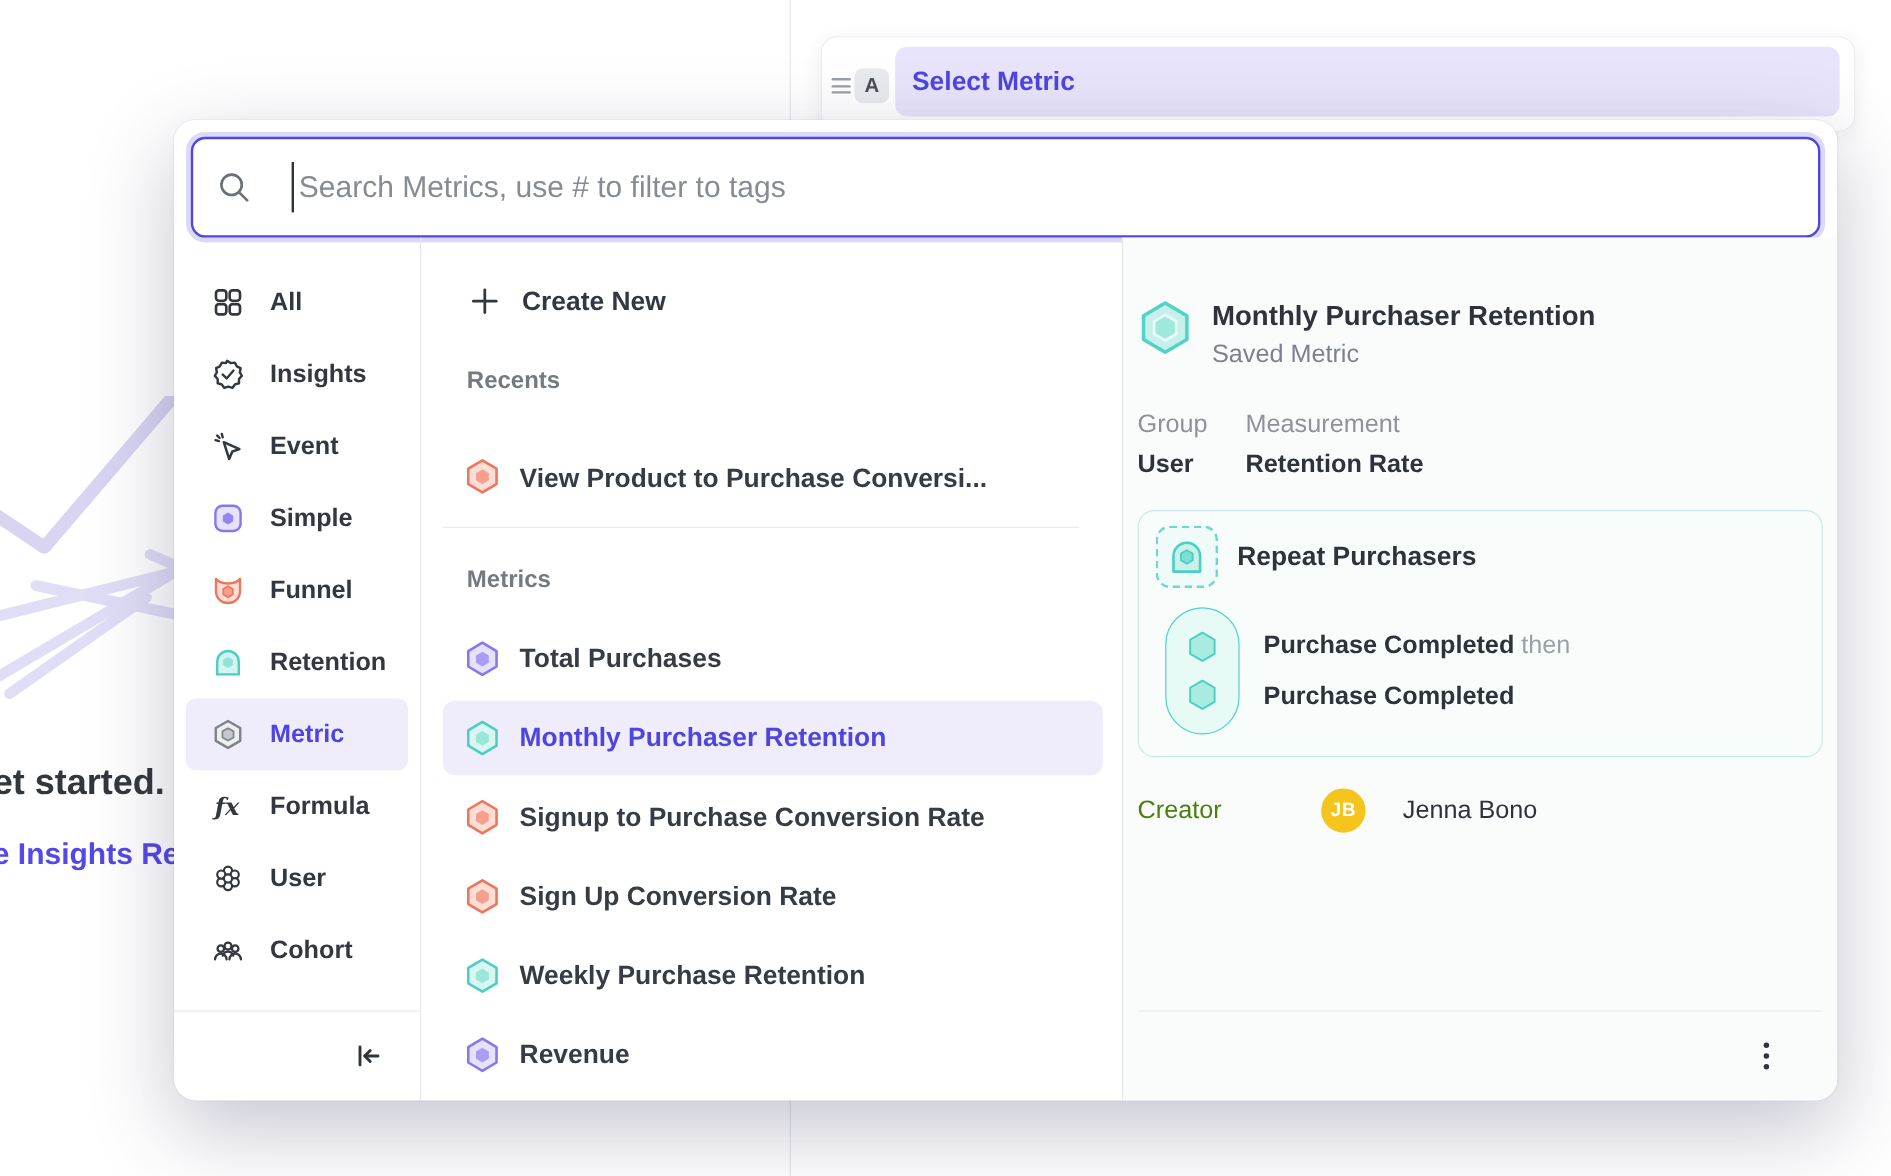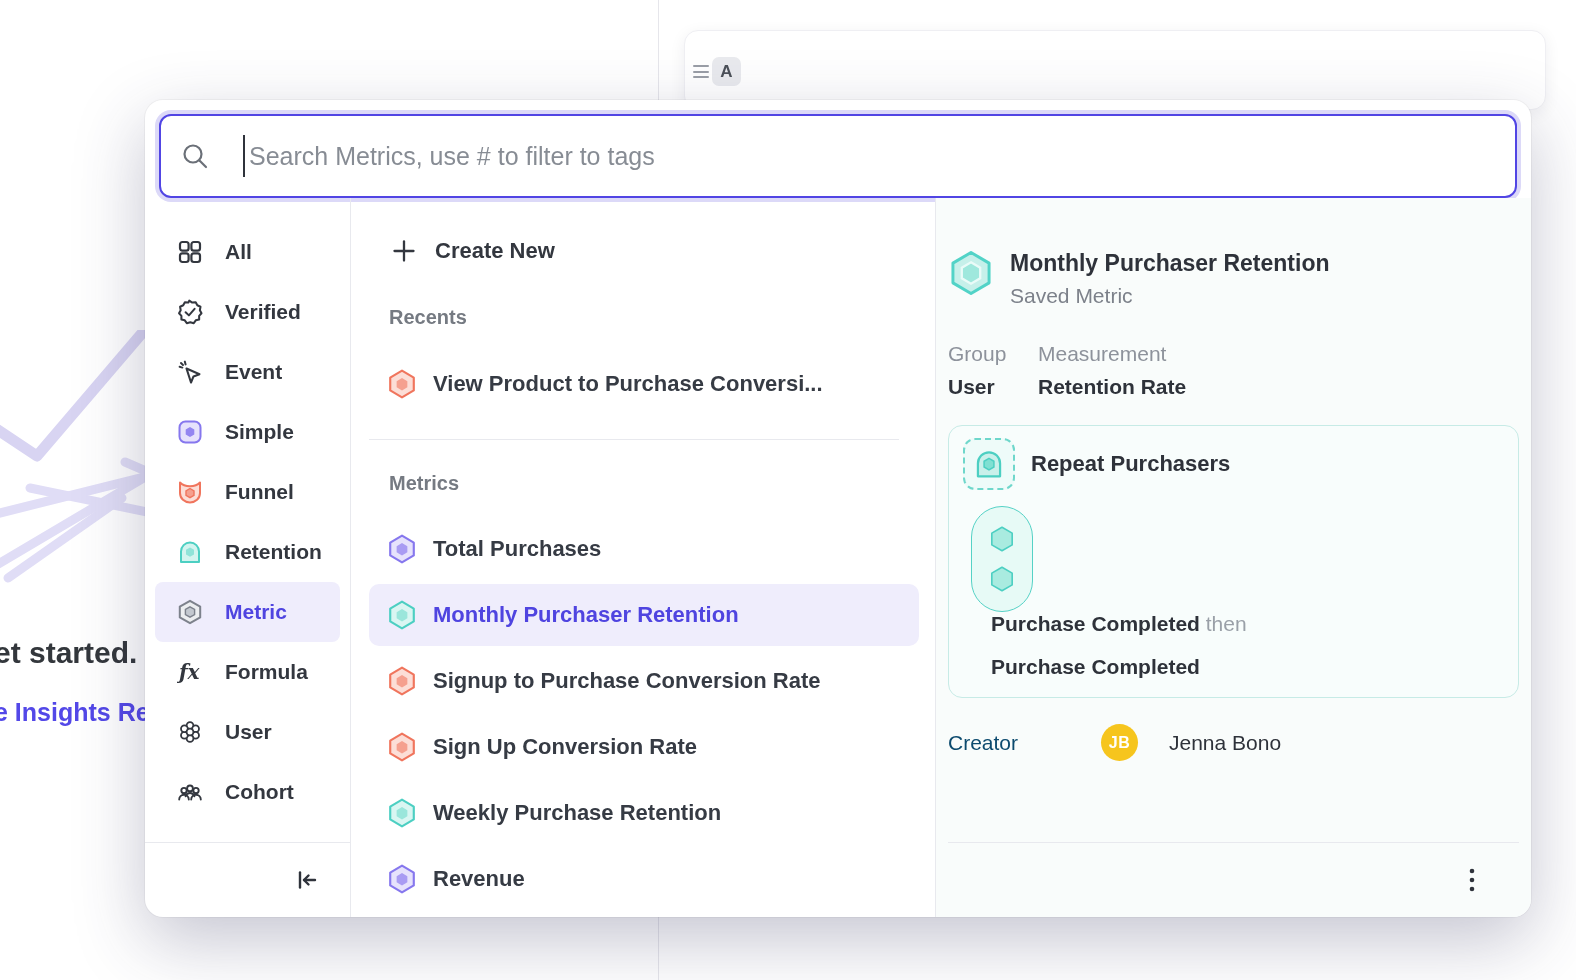--- a/index.html
+++ b/index.html
@@ -44,47 +44,47 @@
   .side-item svg { flex:0 0 auto; }
   .side-footer { height:75px; border-top:1px solid #e8e9ee; display:flex; align-items:center; justify-content:flex-end; padding-right:26px; }
   .icon-btn { background:none; border:none; cursor:pointer; display:flex; align-items:center; justify-content:center; padding:4px; }
 
   
   .listcol { width:584px; display:flex; flex-direction:column; padding:30px 16px 0 18px; }
   .create-row { height:46px; display:flex; align-items:center; gap:18px; padding-left:22px; font-size:22px; font-weight:600; cursor:pointer; border-radius:10px; }
   .section-label { margin:32px 0 0 20px; height:24px; font-size:20px; font-weight:600; color:#757a82; }
   .m-row { height:62px; display:flex; align-items:center; gap:16px; padding-left:18px; border-radius:10px;
     font-size:22px; font-weight:600; color:#363b44; cursor:pointer; }
-  .m-row.recent { height:56px; margin-top:26px; }
+  .m-row.recent { height:56px; margin-top:26px;align-items:flex-end; }
   .m-row.first { margin-top:22px; }
   .m-row + .m-row { margin-top:4px; }
   .m-row.selected { background:#efedfc; color:#4f44e0; }
   .list-divider { border:none; border-top:1px solid #e8e9ee; margin:27px 20px 0 0; }
 
   
   .details { flex:1; background:#f9fcfb; border-left:1px solid #e8e9ee; display:flex; flex-direction:column; padding:52px 12px 0 12px; }
   .d-header { display:flex; gap:16px; }
   .d-title { font-size:23px; font-weight:700; color:#2e323a; line-height:26px; }
   .d-subtitle { margin-top:8px; font-size:21px; color:#7c818a; }
   .d-meta { margin-top:34px; display:flex; }
   .d-meta .col1 { width:90px; }
   .meta-label { font-size:21px; color:#8d929b; }
   .meta-value { margin-top:9px; font-size:21px; font-weight:700; color:#2e323a; }
   .d-card { margin-top:26px; background:#f8fdfc; border:1.5px solid #c7ebe6; border-radius:14px; padding:12px 14px 18px 14px; }
   .d-card-head { display:flex; align-items:center; gap:16px; }
   .dash-icon { width:52px; height:52px; border:2px dashed #6fd7cb; border-radius:12px; display:flex; align-items:center; justify-content:center; background:#eefbf9; }
   .d-card-title { font-size:22px; font-weight:700; color:#2e323a; }
-  .steps-row { display:flex; margin-top:16px; margin-left:8px;flex-direction:column; }
+  .steps-row { display:flex; margin-top:16px; margin-left:8px; }
   .capsule { width:62px; height:106px; border:1.5px solid #55d2c6; border-radius:31px; background:#e7faf6;
     display:flex; flex-direction:column; align-items:center; justify-content:center; gap:10px; }
   .steps { margin-left:20px; display:flex; flex-direction:column; justify-content:center; gap:19px; }
   .step-line { font-size:21px; font-weight:600; color:#2e323a; }
   .then-word { color:#9aa0a8; font-weight:500; }
   .creator-row { margin-top:26px; display:flex; align-items:center; }
-  .creator-label { width:153px; font-size:21px; color:#0c4a6e; }
+  .creator-label { width:153px; font-size:21px; color:#4d7c0f; }
   .avatar { width:37px; height:37px; border-radius:50%; background:#f6c51d; color:#fff; display:flex; align-items:center; justify-content:center;
     font-size:16px; font-weight:700; letter-spacing:.5px; }
   .creator-name { margin-left:31px; font-size:21px; font-weight:500; color:#2e323a; }
   .d-footer { margin-top:auto; height:75px; border-top:1px solid #e8e9ee; display:flex; align-items:center; justify-content:flex-end; padding-right:34px; }
 </style>
 </head>
 <body>
 
 <svg class="deco" width="470" height="300" viewBox="0 0 470 300">
   <path d="M-8,96 L37,126 L155,-12" fill="none" stroke="#d8d4f2" stroke-width="11" stroke-linejoin="round" stroke-linecap="round"></path>
@@ -98,20 +98,23 @@
 <a class="bg-link">e Insights Re</a>
 <div class="page-divider"></div>
 
 <div class="metric-bar">
   <span class="drag-handle">
       <i></i>
       <i></i>
       <i></i>
     </span>
   <span class="metric-letter">A</span>
+  <div class="select-pill">
+    <span>Select Metric</span>
+  </div>
 </div>
 
 <div class="modal">
 
   <div class="search-wrap">
     <svg width="28" height="28" viewBox="0 0 28 28">
       <circle cx="12" cy="12" r="8.5" fill="none" stroke="#6b7078" stroke-width="2.2"></circle>
       <line x1="18.5" y1="18.5" x2="25" y2="25" stroke="#6b7078" stroke-width="2.2" stroke-linecap="round"></line>
     </svg>
     <div class="search-caret"></div>
@@ -131,21 +134,21 @@
             <rect x="14.4" y="14.4" width="8.6" height="8.6" rx="2.4" fill="none" stroke="#33373f" stroke-width="2.2"></rect>
           </svg>
           <span>All</span>
         </div>
 
         <div class="side-item">
           <svg width="26" height="26" viewBox="0 0 26 26">
             <path d="M13 2.2 L15.9 4.1 L19.3 3.7 L20.9 6.7 L24 8.2 L23.4 11.6 L25 14.6 L22.7 17.1 L22.7 20.6 L19.4 21.5 L17.4 24.3 L14 23.3 L10.6 24.3 L8.6 21.5 L5.3 20.6 L5.3 17.1 L3 14.6 L4.6 11.6 L4 8.2 L7.1 6.7 L8.7 3.7 L12.1 4.1 Z" transform="translate(-1,-0.6) scale(1.02)" fill="none" stroke="#33373f" stroke-width="2" stroke-linejoin="round"></path>
             <polyline points="8.6,13.2 11.9,16.4 17.6,9.8" fill="none" stroke="#33373f" stroke-width="2" stroke-linecap="round" stroke-linejoin="round"></polyline>
           </svg>
-          <span>Verified</span>
+          <span>Insights</span>
         </div>
 
         <div class="side-item">
           <svg width="26" height="26" viewBox="0 0 26 26">
             <polygon points="9.5,9.5 22.5,15.2 16.5,17.4 14,23.5" fill="none" stroke="#33373f" stroke-width="2.1" stroke-linejoin="round"></polygon>
             <line x1="7.8" y1="2.6" x2="8.6" y2="5.4" stroke="#33373f" stroke-width="2" stroke-linecap="round"></line>
             <line x1="2.6" y1="7.8" x2="5.4" y2="8.6" stroke="#33373f" stroke-width="2" stroke-linecap="round"></line>
             <line x1="4" y1="4" x2="6" y2="6" stroke="#33373f" stroke-width="2" stroke-linecap="round"></line>
           </svg>
           <span>Event</span>

